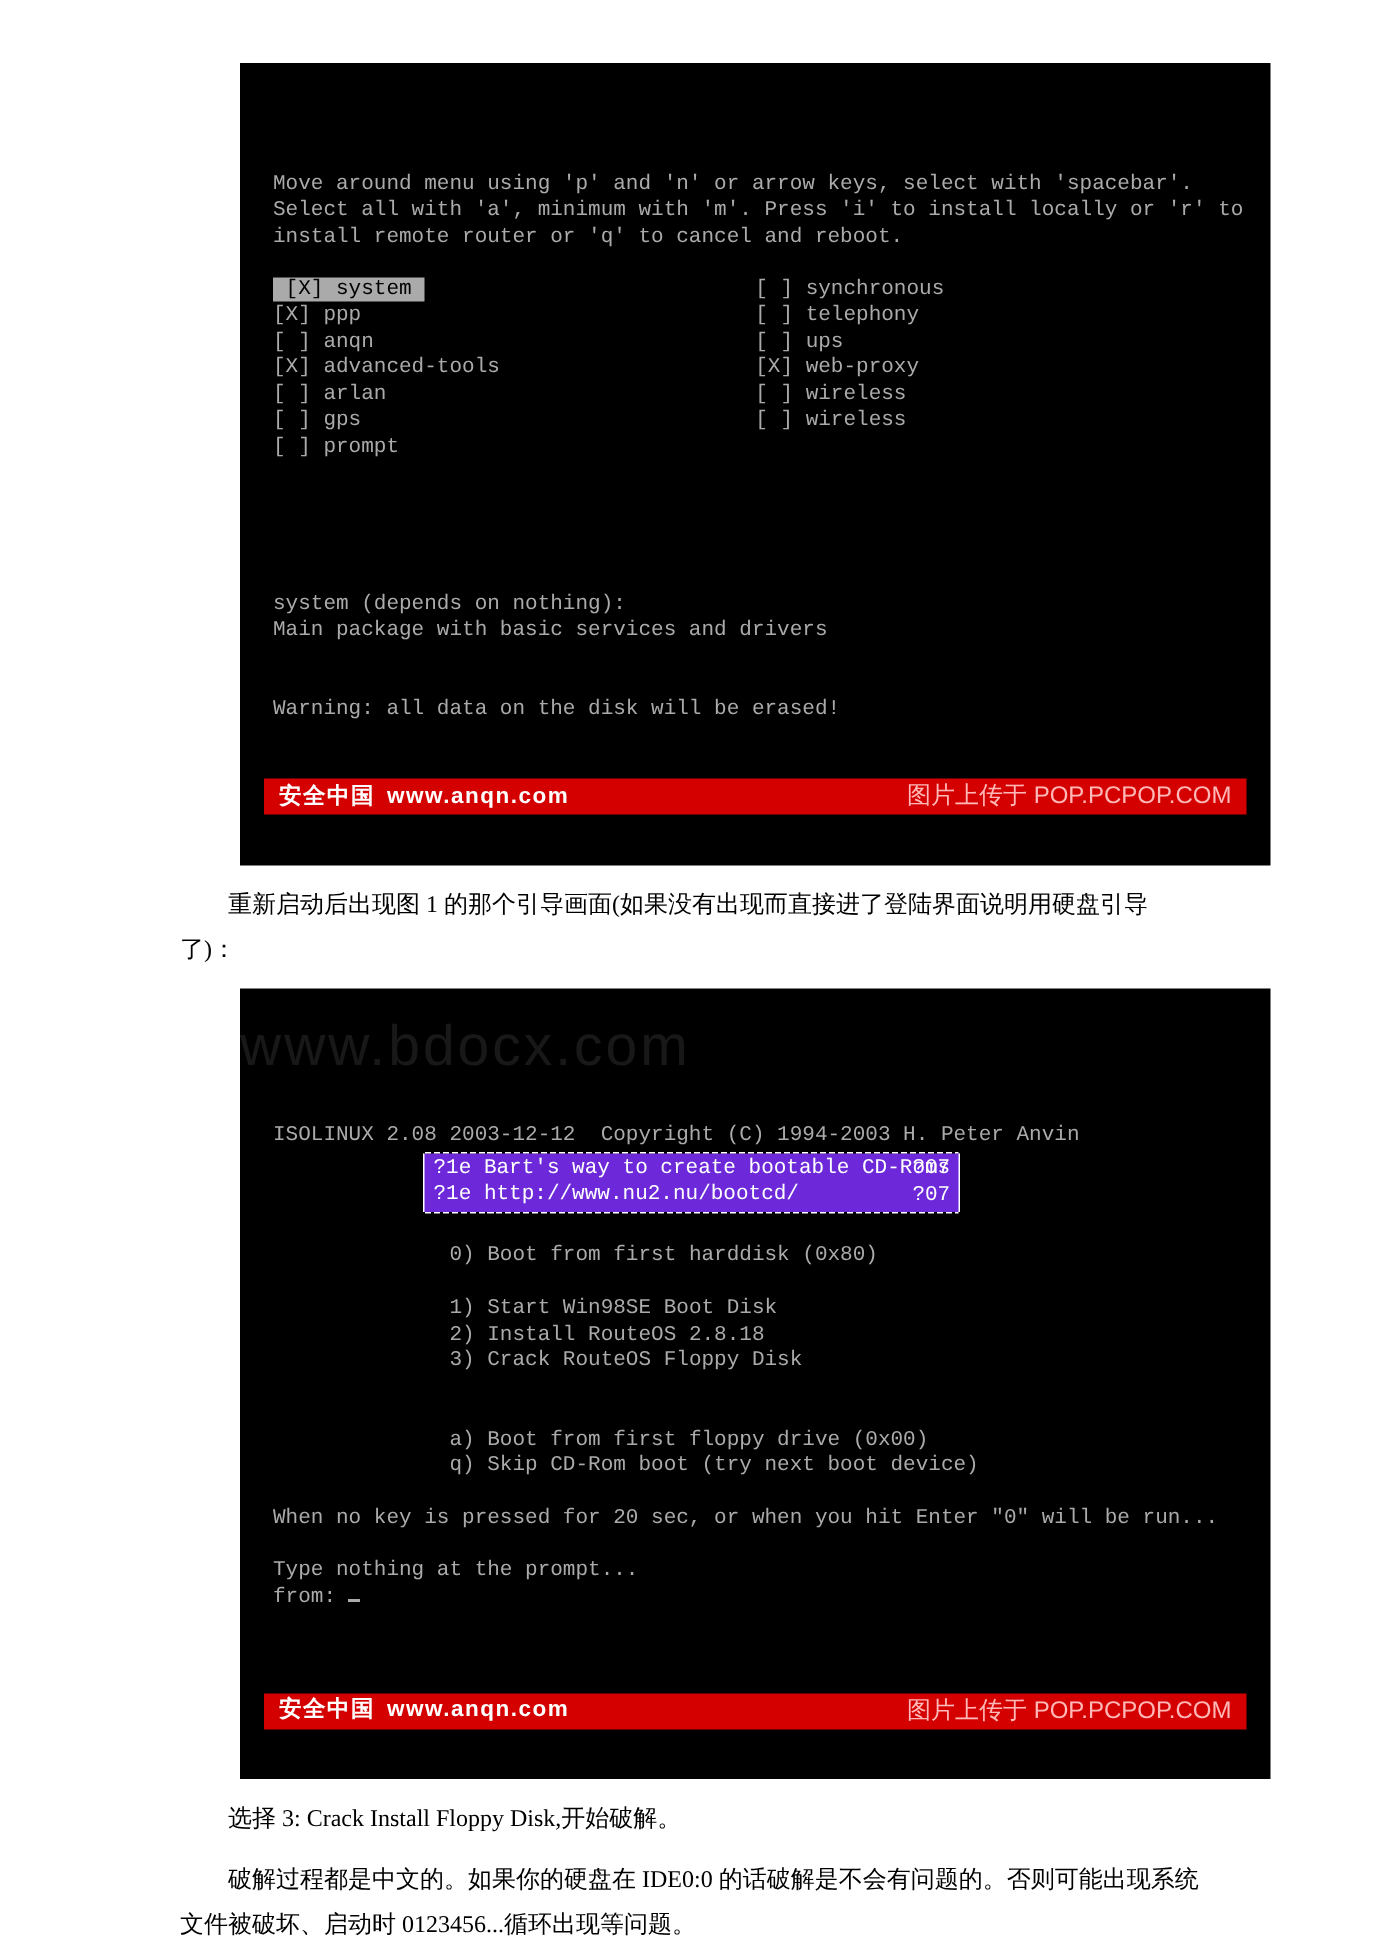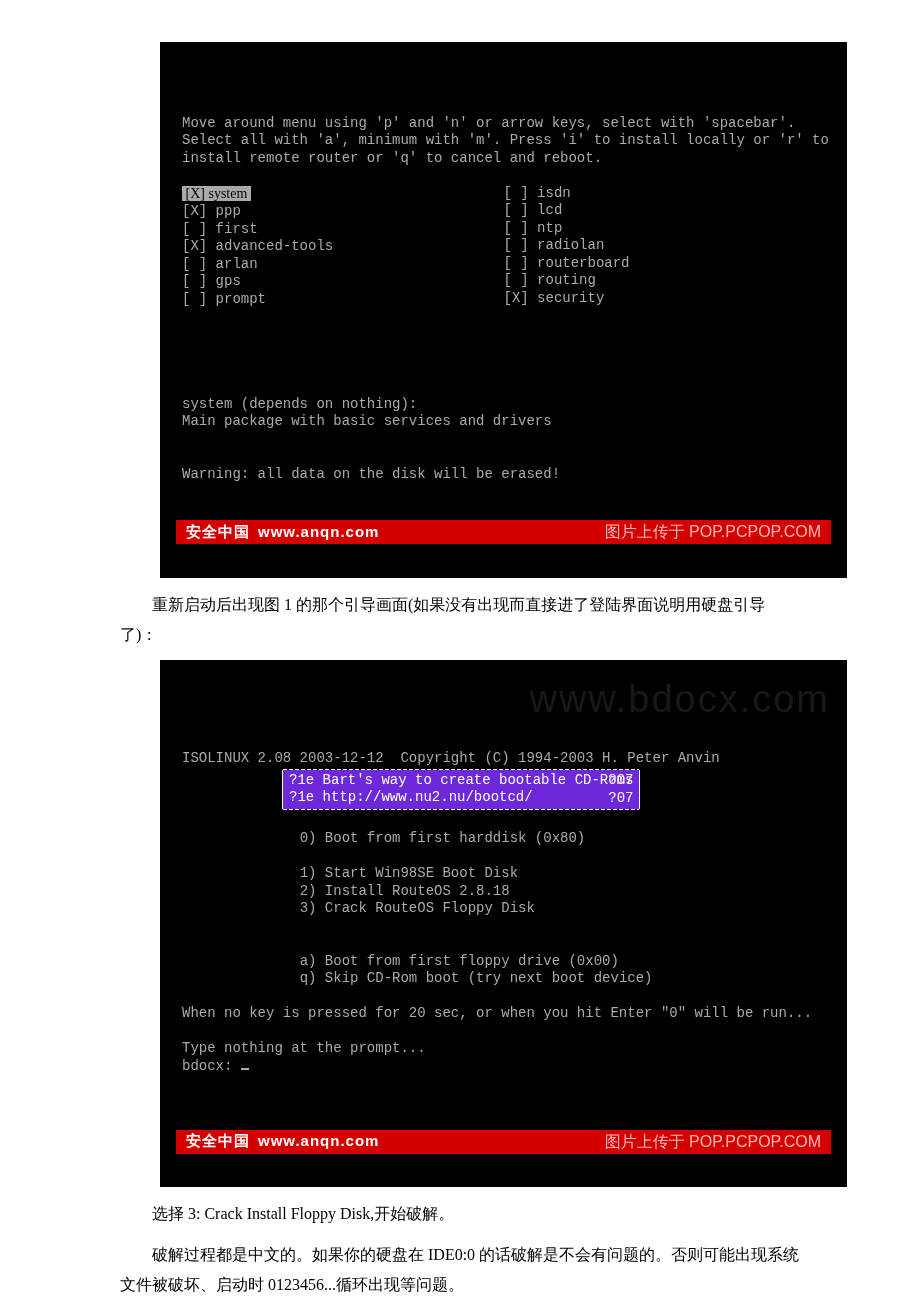--- a/index.html
+++ b/index.html
@@ -24,21 +24,20 @@
     position: relative;
     white-space: pre;
     overflow: hidden;
   }
   .terminal .content { padding: 4px 6px 2px 6px; }
   .terminal .cols { display: flex; }
   .terminal .col { flex: 1; }
   .terminal .hl {
     background: #aaa;
     color: #000;
-    font-family: Liberation Serif, serif;
   }
   .footer-bar {
     background: #d40000;
     color: #fff;
     font-family: Arial, "Microsoft YaHei", sans-serif;
     font-weight: bold;
     font-size: 15px;
     padding: 2px 10px;
     display: flex;
     justify-content: space-between;
@@ -71,22 +70,22 @@
     left:0; right:0;
     height:1px;
     background: repeating-linear-gradient(to right,#fff 0 4px,transparent 4px 6px);
   }
   .bluebox::before{ top:-1px; }
   .bluebox::after{ bottom:-1px; }
   .bluebox .r { position:absolute; right:6px; color:#fff; }
   .watermark {
     position: absolute;
     top: 16px;
-    left: 0; right: 17px;
-    text-align: right;
+    left: 0; right: 0;
+    text-align: left;
     color: rgba(200,200,200,0.12);
     font-size: 38px;
     font-family: Arial, sans-serif;
     letter-spacing: 2px;
     pointer-events: none;
   }
   p.doc {
     text-indent: 2em;
     margin: 10px 0;
   }
@@ -99,32 +98,31 @@
 
 <div class="terminal">
   <div class="content">
 <span>Move around menu using 'p' and 'n' or arrow keys, select with 'spacebar'.</span>
 <span>Select all with 'a', minimum with 'm'. Press 'i' to install locally or 'r' to</span>
 <span>install remote router or 'q' to cancel and reboot.</span>
 
 <div class="cols">
 <div class="col"><span class="hl"> [X] system </span>
 <span>[X] ppp</span>
-<span>[ ] first</span>
+<span>[ ] anqn</span>
 <span>[X] advanced-tools</span>
 <span>[ ] arlan</span>
 <span>[ ] gps</span>
 <span>[ ] prompt</span></div>
-<div class="col"><span>[ ] isdn</span>
-<span>[ ] lcd</span>
-<span>[ ] ntp</span>
-<span>[ ] radiolan</span>
-<span>[ ] routerboard</span>
-<span>[ ] routing</span>
-<span>[X] security</span></div>
+<div class="col"><span>[ ] synchronous</span>
+<span>[ ] telephony</span>
+<span>[ ] ups</span>
+<span>[X] web-proxy</span>
+<span>[ ] wireless</span>
+<span>[ ] wireless</span></div>
 </div>
 
 
 
 
 <span>system (depends on nothing):</span>
 <span>Main package with basic services and drivers</span>
 
 
 <span>Warning: all data on the disk will be erased!</span>
@@ -153,21 +151,21 @@
               <span>2) Install RouteOS 2.8.18</span>
               <span>3) Crack RouteOS Floppy Disk</span>
 
 
               <span>a) Boot from first floppy drive (0x00)</span>
               <span>q) Skip CD-Rom boot (try next boot device)</span>
 
 <span>When no key is pressed for 20 sec, or when you hit Enter "0" will be run...</span>
 
 <span>Type nothing at the prompt...</span>
-<span>bdocx: </span><span class="cursor"></span>
+<span>from: </span><span class="cursor"></span>
 
 </div>
   <div class="footer-bar">
     <span class="brand">
       <span>安全中国</span>
       <span>www.anqn.com</span>
     </span>
     <span class="footer-right">图片上传于 POP.PCPOP.COM</span>
   </div>
 </div>

